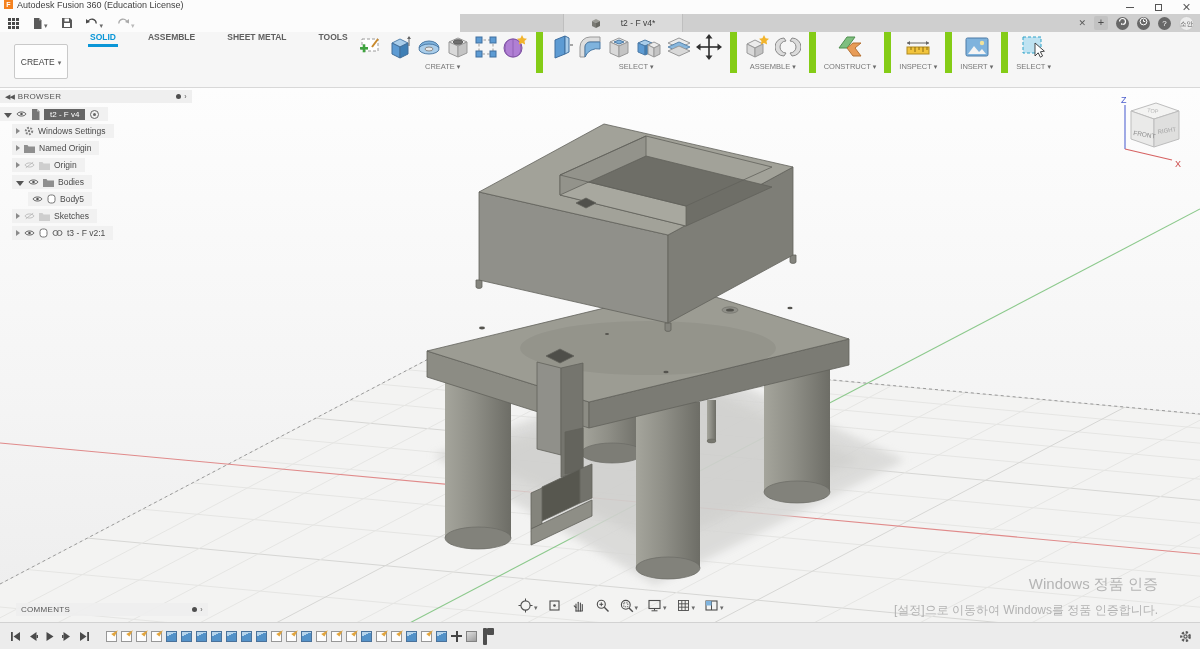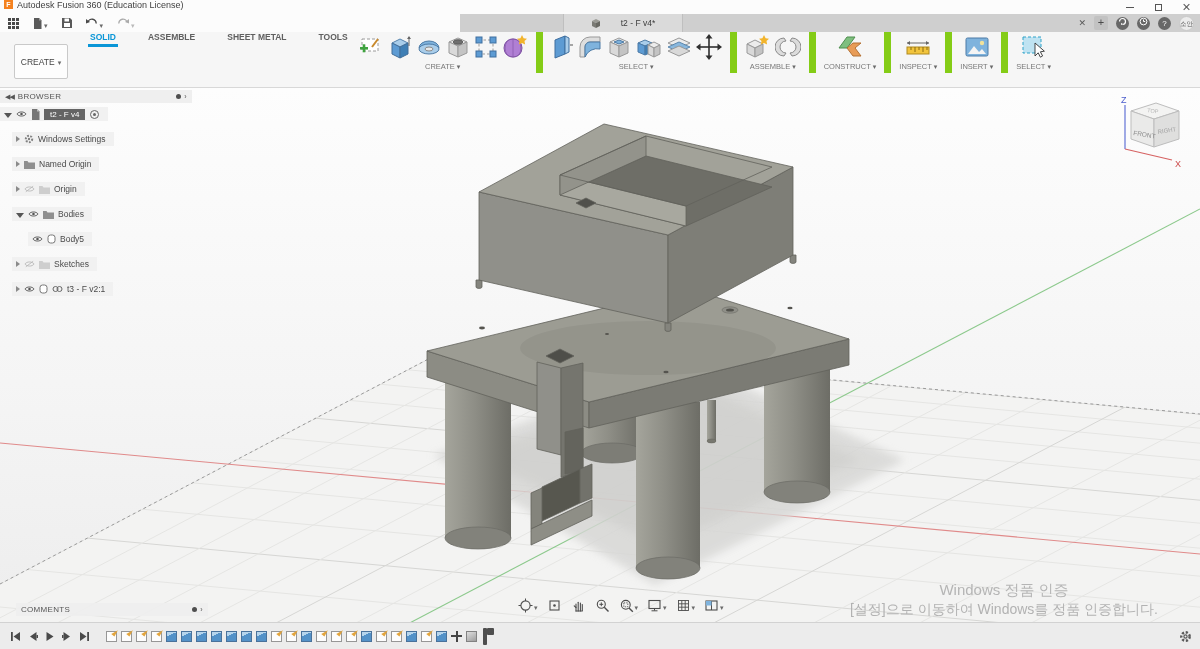--- a/index.html
+++ b/index.html
@@ -49,39 +49,39 @@
   .scene{position:absolute;left:0;top:0}
 
   
   .browser{position:absolute;left:0;top:2px;width:192px;font-size:8.5px;color:#4a4a4a}
   .panel-head{height:13px;background:rgba(238,238,238,.95);display:flex;align-items:center;padding:0 5px;font-size:8px;color:#555;letter-spacing:.3px}
   .panel-head .ph-left{display:flex;align-items:center;gap:4px}
   .panel-head .ph-right{margin-left:auto;display:flex;align-items:center;gap:3px;color:#555}
   .collapse-arrows{font-size:7px;letter-spacing:-1px;color:#555}
   .dot{width:5px;height:5px;border-radius:50%;background:#4e4e4e}
   .chev{font-size:7px;color:#555}
-  .btree{margin-top:4px;display:flex;flex-direction:column;gap:11px}
+  .btree{margin-top:4px;display:flex;flex-direction:column;gap:3px}
   .brow{display:flex;align-items:center;gap:4px;height:14px;background:rgba(240,240,240,.92);width:fit-content;padding:0 8px 0 4px}
   .brow .exp{width:0;height:0;border-top:3.5px solid transparent;border-bottom:3.5px solid transparent;border-left:4.5px solid #8a8a8a;flex:none}
   .brow .exp.open{border-left:4.5px solid transparent;border-right:4.5px solid transparent;border-top:5px solid #555;border-bottom:none;transform:translateY(1px)}
   .sel-pill{background:#646464;color:#fff;padding:1px 6px;font-size:8px}
   .ind1{margin-left:12px}.ind2{margin-left:28px}
   .dim{opacity:.35}
 
   
   .navbar{position:absolute;left:518px;bottom:8px;display:flex;align-items:center;gap:9px;color:#4d4d4d}
   .nav-item{display:flex;align-items:center;gap:1px}
 
   
   .comments{position:absolute;left:16px;bottom:6px;width:192px}
 
   
-  .watermark{position:absolute;right:42px;bottom:3px;text-align:center;pointer-events:none}
+  .watermark{position:absolute;right:42px;bottom:3px;text-align:right;pointer-events:none}
   .wm1{font-size:15px;color:#b5b5b5}
-  .wm2{font-size:14px;color:#b2b2b2;margin-top:1px}
+  .wm2{font-size:12px;color:#b2b2b2;margin-top:8px}
 
   .viewcube{position:absolute;right:10px;top:4px}
 
   
   .timeline{height:27px;background:#ececec;border-top:1px solid #d2d2d2;display:flex;align-items:center;padding-left:10px;flex:none;position:relative}
   .playback{display:flex;align-items:center;gap:7px}
   .pb{display:flex;align-items:center}
   .tl-features{display:flex;align-items:center;margin-left:16px}
   .tlf{width:11px;height:11px;flex:none;position:relative;margin-right:4px}
   .tlf.sketch{background:#fdfdfd;border:1px solid #979797}

